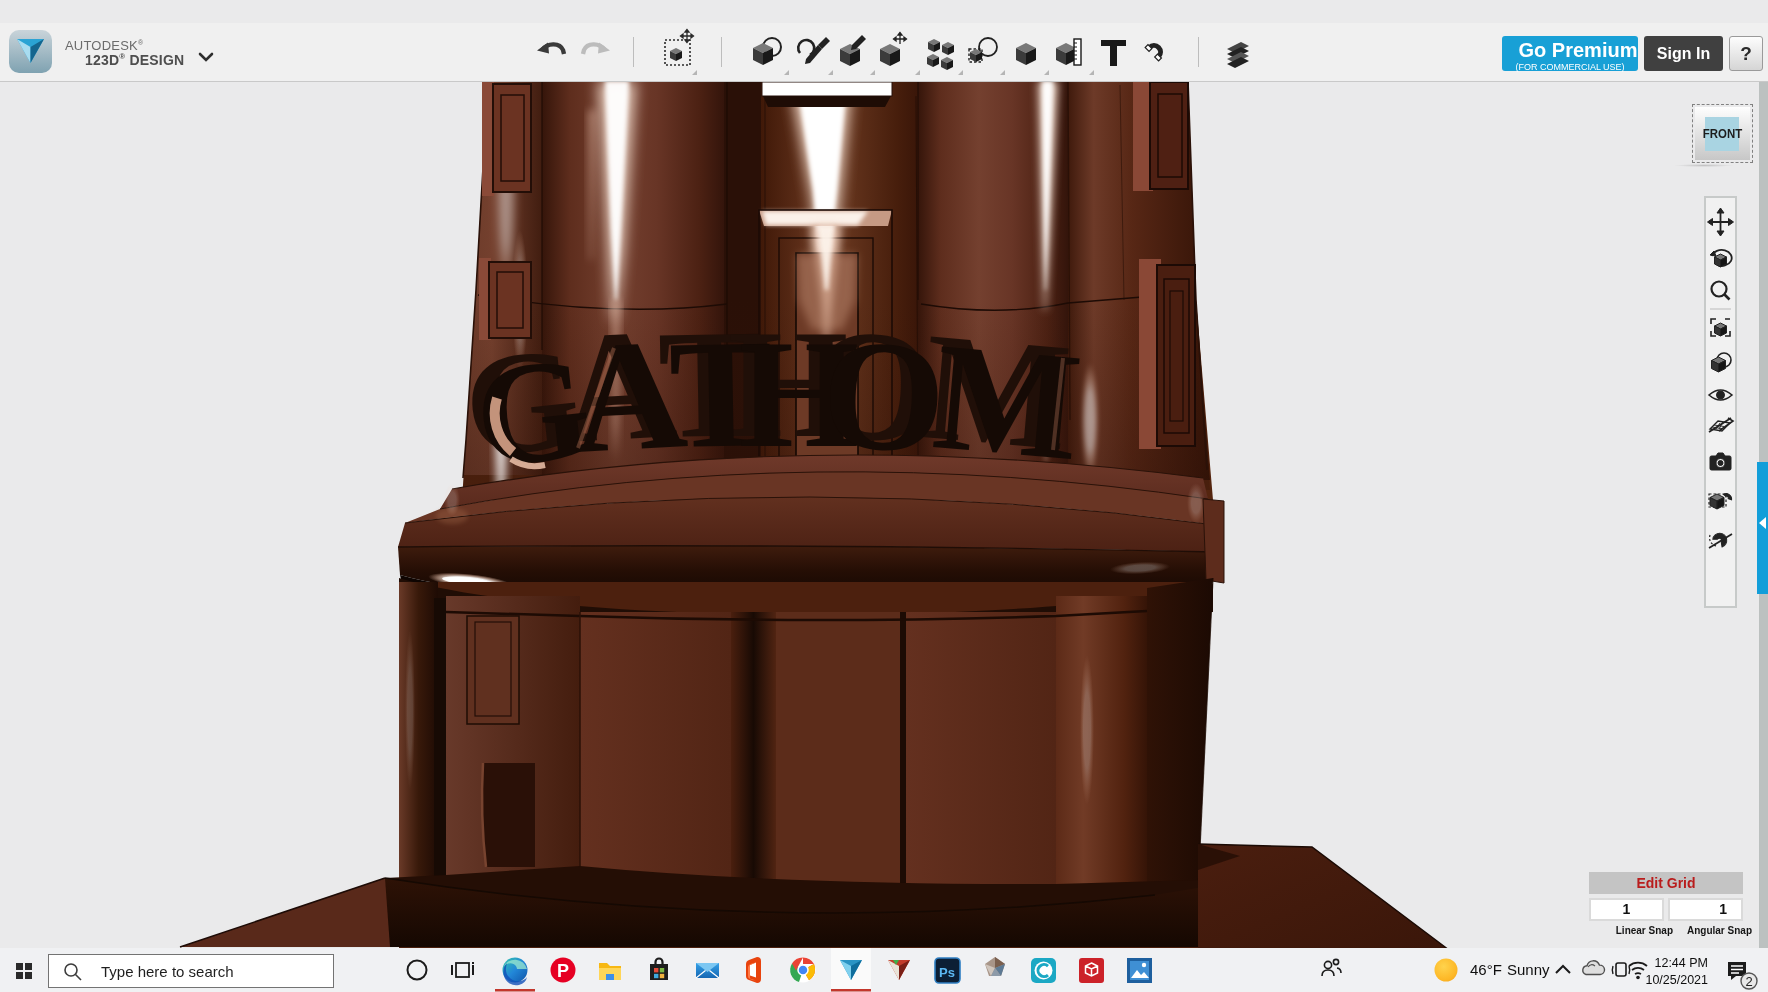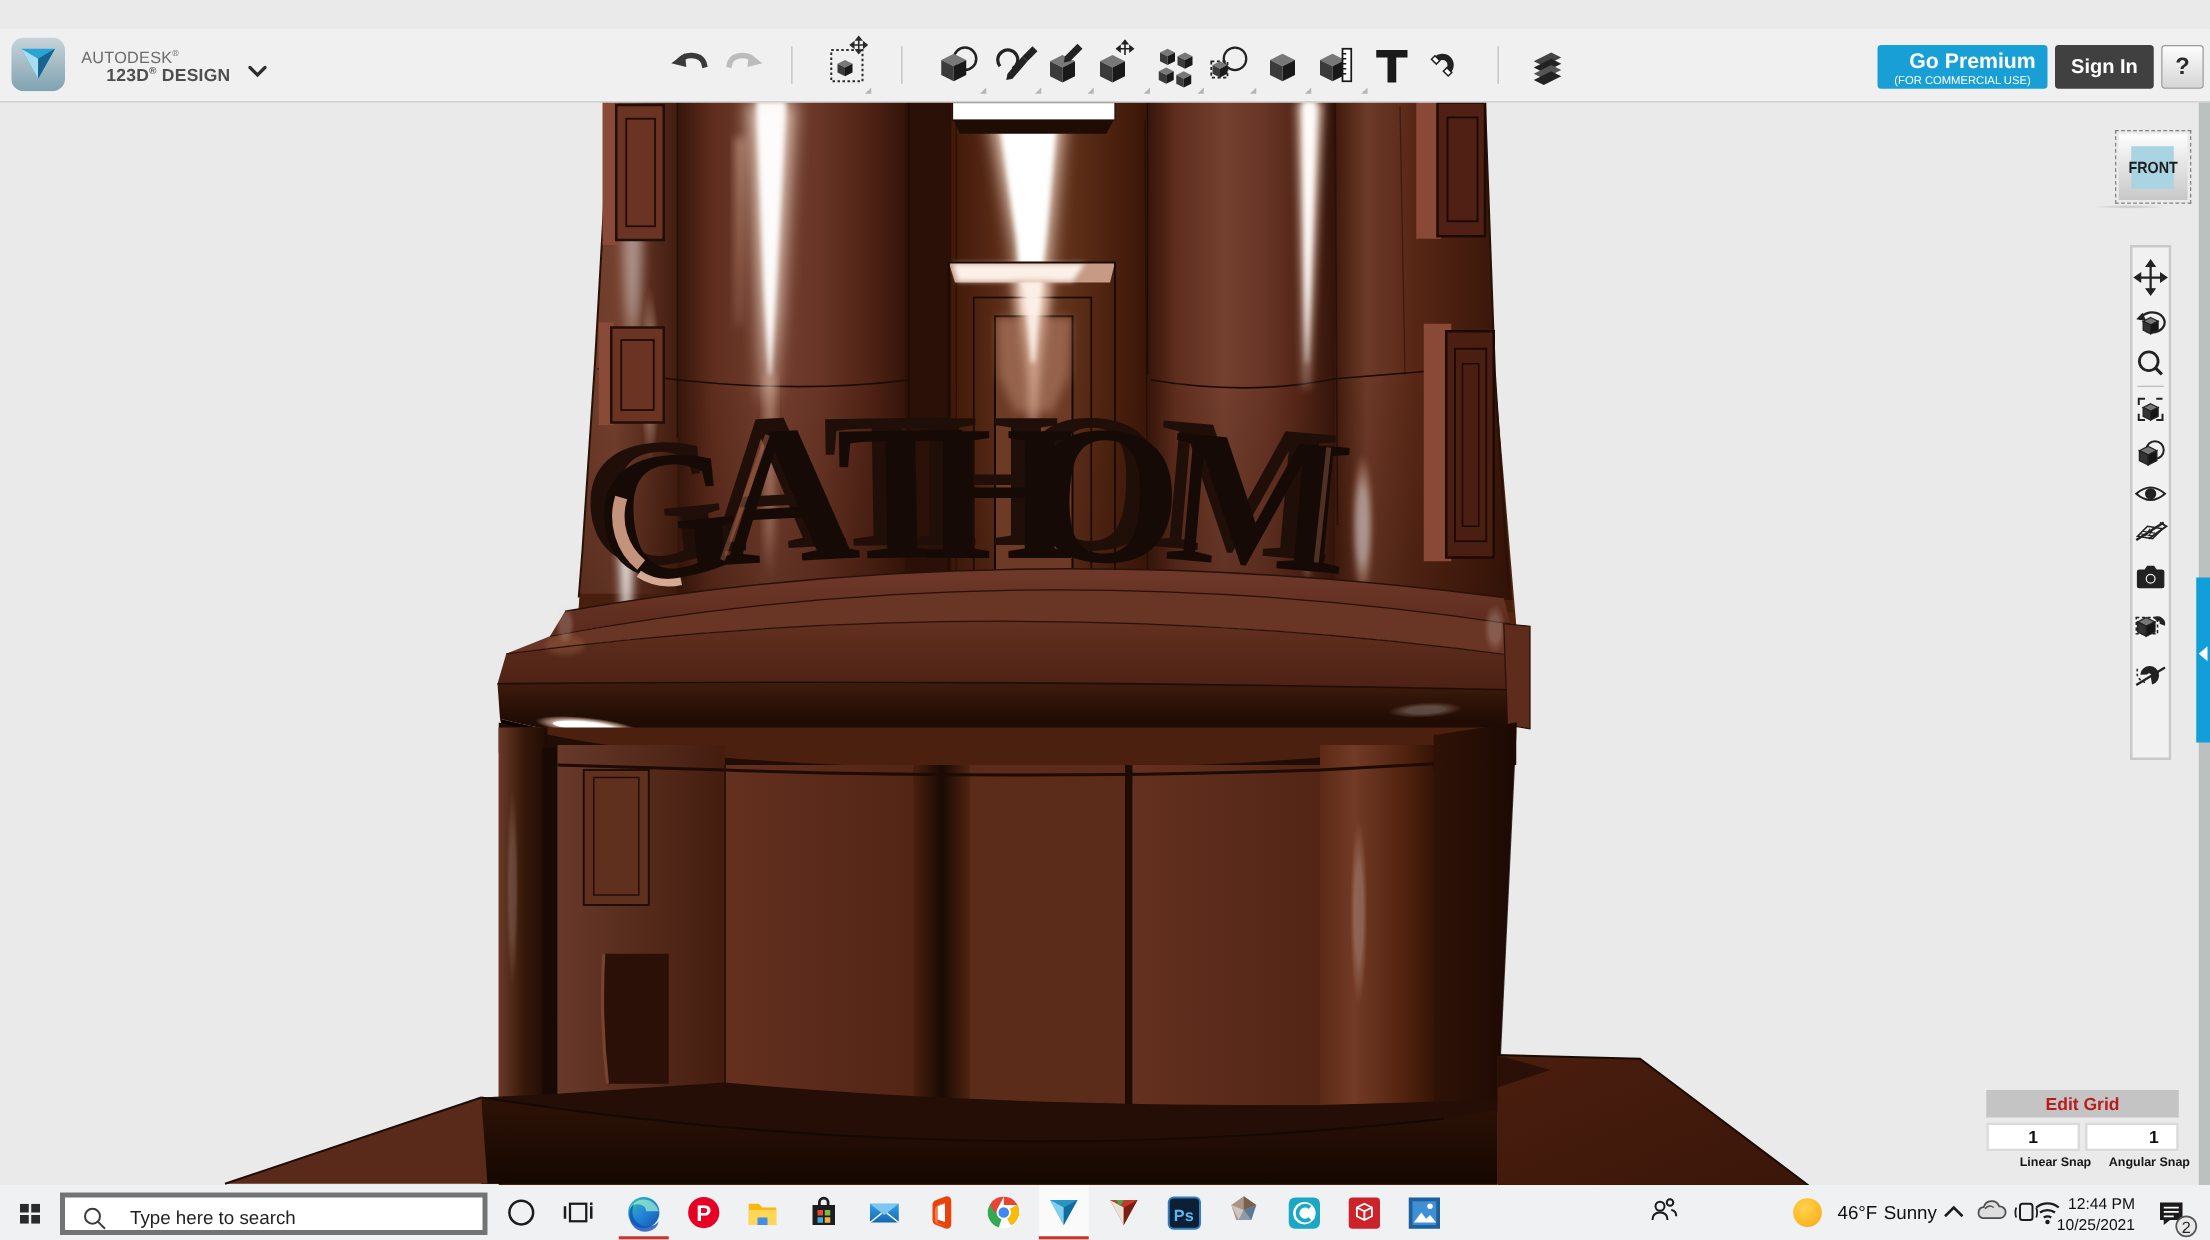--- a/index.html
+++ b/index.html
@@ -7,37 +7,37 @@
   .abs{position:absolute;}
   #stage{position:relative;width:1768px;height:992px;background:#eaeaeb;}
   
   #titlebar{left:0;top:0;width:1768px;height:23px;background:#4b2125;color:#fff;}
   #titletext{left:24px;top:4px;font-size:11.5px;color:#fff;letter-spacing:0.2px;}
   
   #toolbar{left:0;top:23px;width:1768px;height:58px;background:#f0f0f0;border-bottom:1px solid #c9c9c9;}
   .tbtext1{left:65px;top:15px;font-size:13px;color:#6b6b6b;letter-spacing:0.2px;}
   .tbtext2{left:65px;top:29px;font-size:14px;font-weight:bold;color:#4e4e4e;letter-spacing:0.2px;margin-left:20px;}
   .gp{left:1502px;top:13px;width:136px;height:35px;background:#18a0d6;border-radius:3px;color:#fff;text-align:center;}
-  .gp b{display:block;font-size:17px;margin-top:3px;padding-left:16px;}
+  .gp b{display:block;font-size:20px;margin-top:3px;padding-left:16px;}
   .gp span{display:block;font-size:9px;margin-top:0px;}
   .si{left:1644px;top:13px;width:79px;height:35px;background:#404040;border-radius:3px;color:#fff;text-align:center;font-size:16px;font-weight:bold;line-height:35px;}
   .help{left:1729px;top:13px;width:34px;height:35px;background:linear-gradient(#fdfdfd,#d5d5d5);border:1px solid #9a9a9a;border-radius:3px;box-sizing:border-box;text-align:center;font-size:19px;font-weight:bold;color:#2a2a2a;line-height:33px;}
   
   #vcube{left:1676px;top:107px;width:55px;height:53px;background:linear-gradient(#fefefe,#c7c7c7);outline:1px dashed #818181;outline-offset:2px;margin-left:19px;}
   #vcube .face{position:absolute;left:10px;top:10px;width:34px;height:34px;background:#a9d4e2;}
   #vcube .lbl{position:absolute;left:0;top:19px;width:55px;text-align:center;font-size:13px;font-weight:bold;color:#1d1d1d;transform:scaleX(0.88);letter-spacing:0px;}
   #navbar{left:1704px;top:196px;width:33px;height:412px;background:#f1f1f1;border:2px solid #c7cac9;box-sizing:border-box;}
   #rtrack{left:1759px;top:81px;width:9px;height:867px;background:#bcc1c0;}
   #rblue{left:1757px;top:462px;width:11px;height:132px;background:#129ed9;}
   #editgrid{left:1589px;top:872px;width:154px;height:22px;background:#c4c4c4;text-align:center;font-size:14px;font-weight:bold;color:#b91c1c;line-height:22px;}
   .snapbox{top:898px;width:75px;height:23px;background:#fff;border:2px solid #dadada;box-sizing:border-box;font-size:14px;font-weight:bold;color:#101010;line-height:19px;}
   .snaplbl{top:925px;width:92px;text-align:right;font-size:10px;font-weight:bold;color:#161616;white-space:nowrap;}
   
   #taskbar{left:0;top:948px;width:1768px;height:44px;background:#f0f1f3;}
-  #searchbox{position:absolute;left:48px;top:6px;width:342px;height:34px;background:#fff;border:4px solid #737373;box-sizing:border-box;}
+  #searchbox{position:absolute;left:48px;top:6px;width:286px;height:34px;background:#fff;border:1px solid #737373;box-sizing:border-box;}
   #searchbox span{position:absolute;left:52px;top:8px;font-size:15px;color:#1f1f1f;}
 </style>
 </head>
 <body>
 <div id="stage">
 
   <svg class="abs" style="left:0;top:0" width="1768" height="992" viewBox="0 0 1768 992">
     <defs>
       <filter id="b2" x="-50%" y="-50%" width="200%" height="200%">
           <feGaussianBlur stdDeviation="2"></feGaussianBlur>

